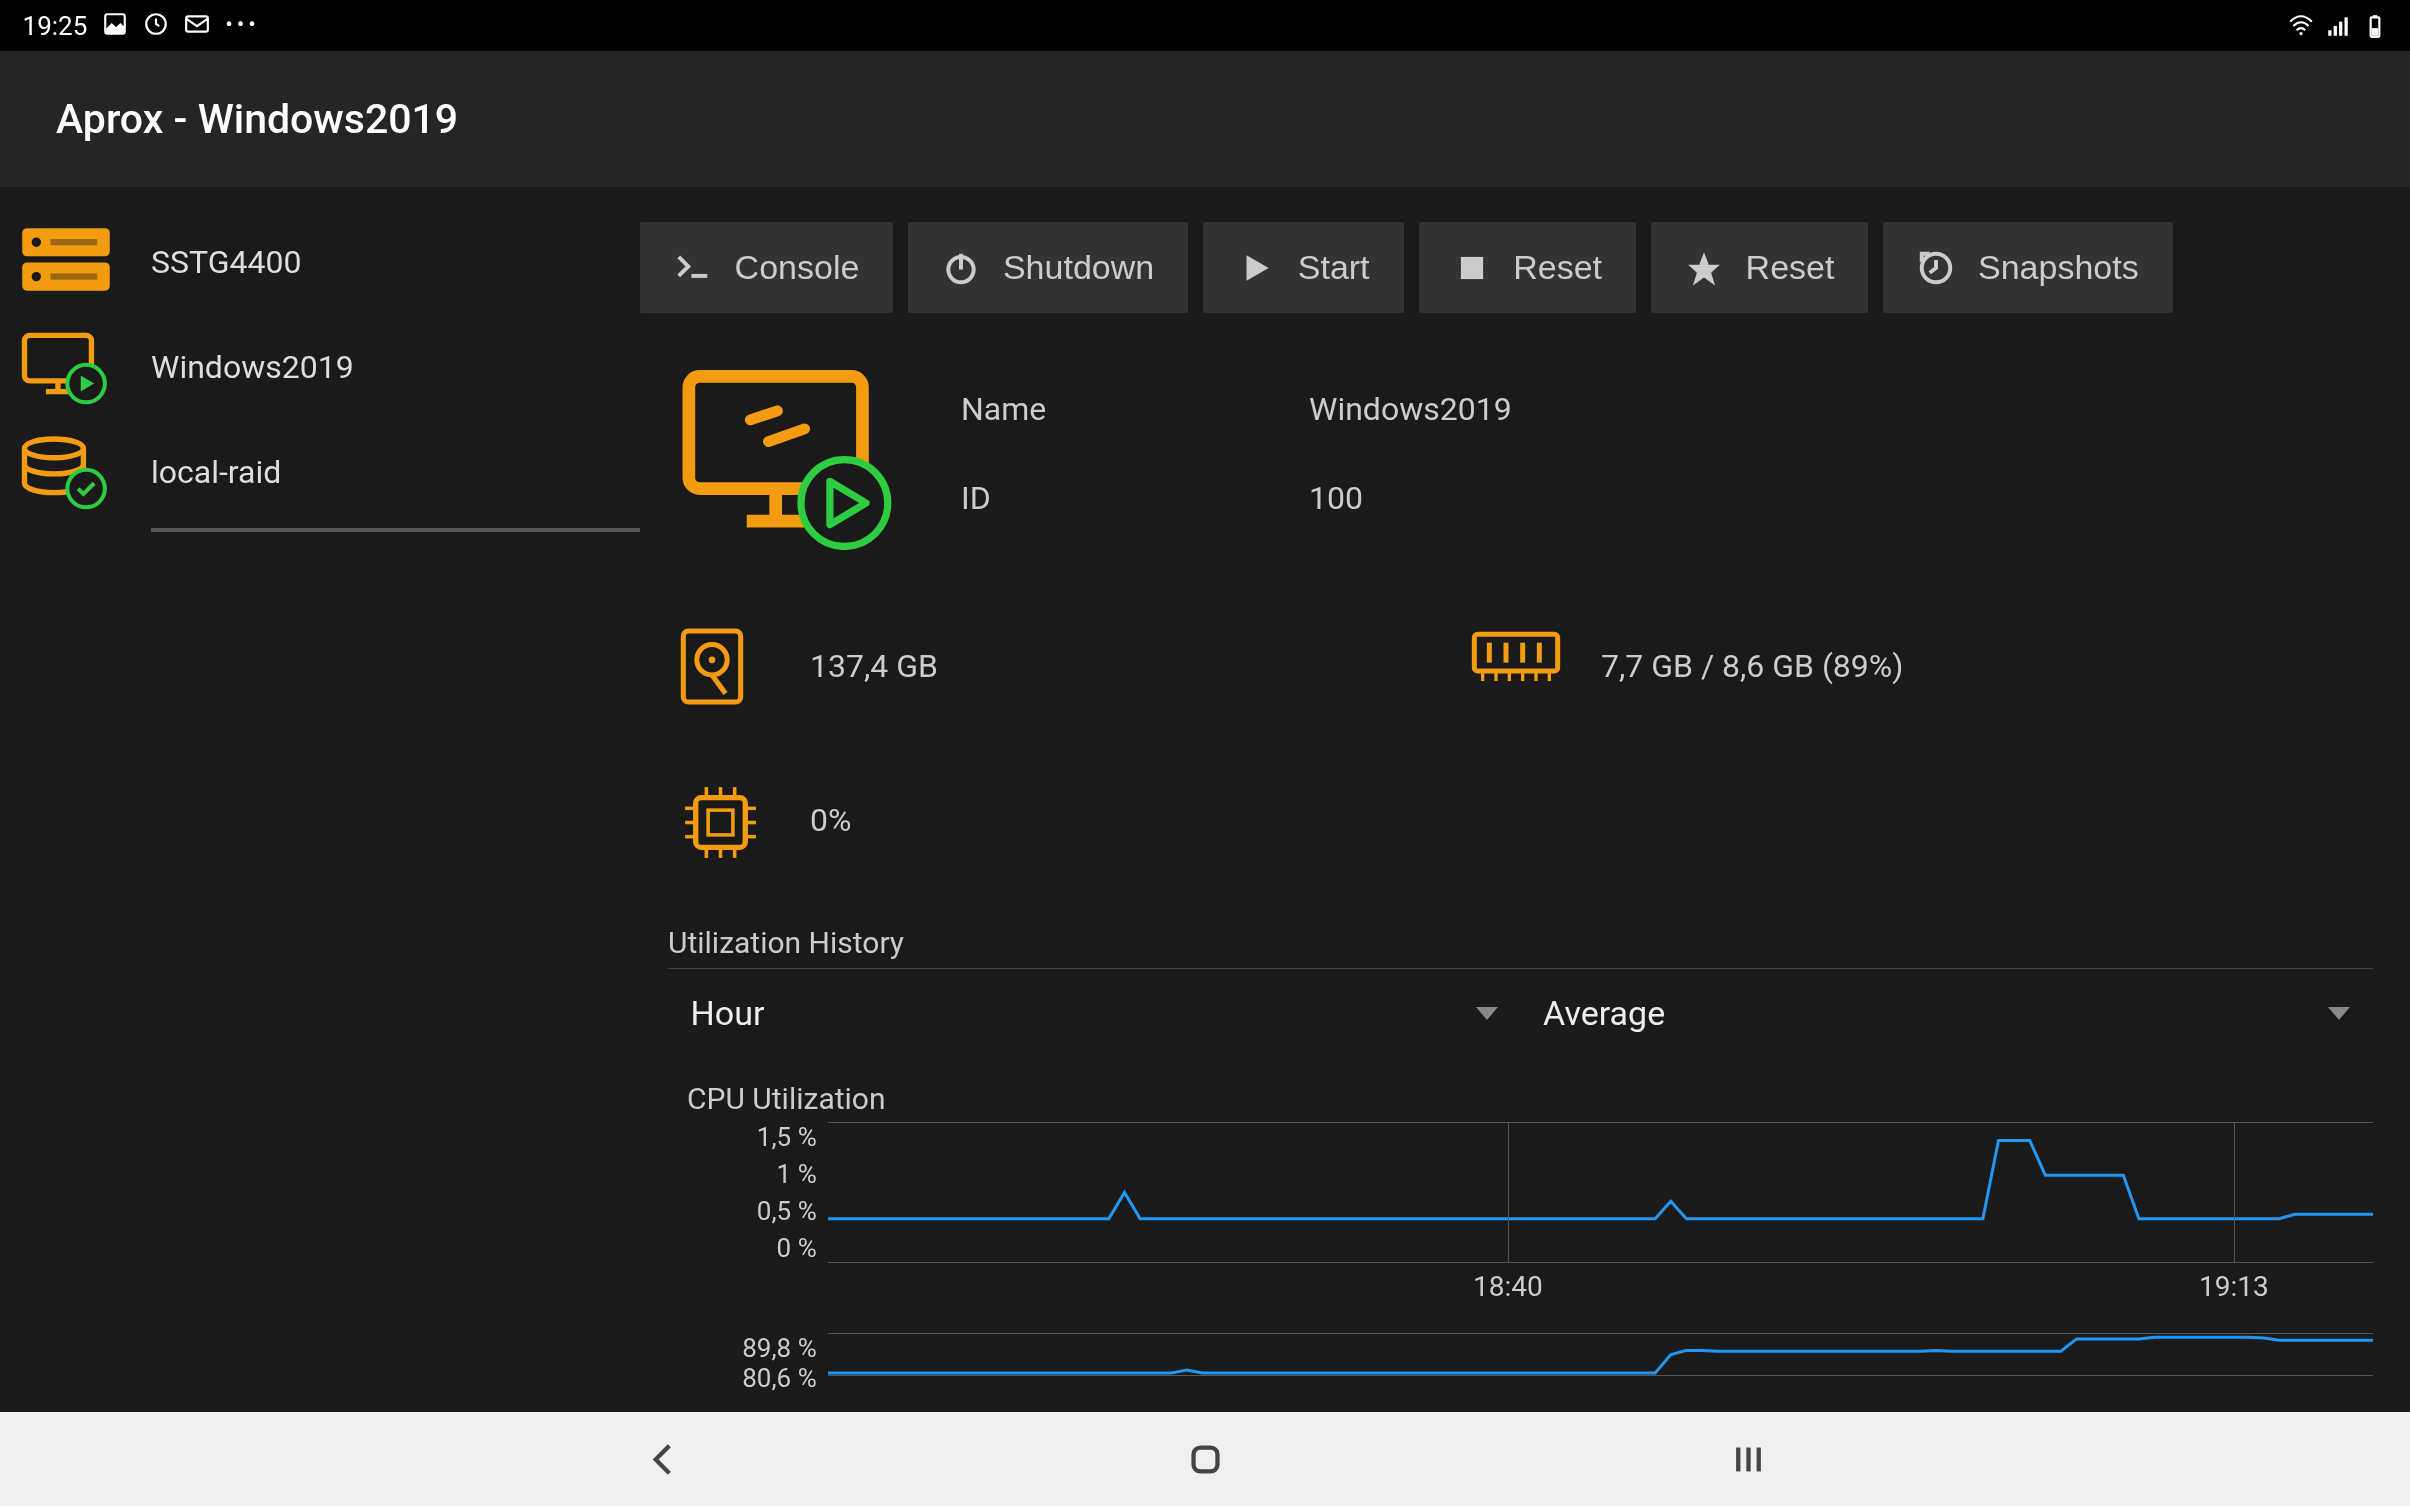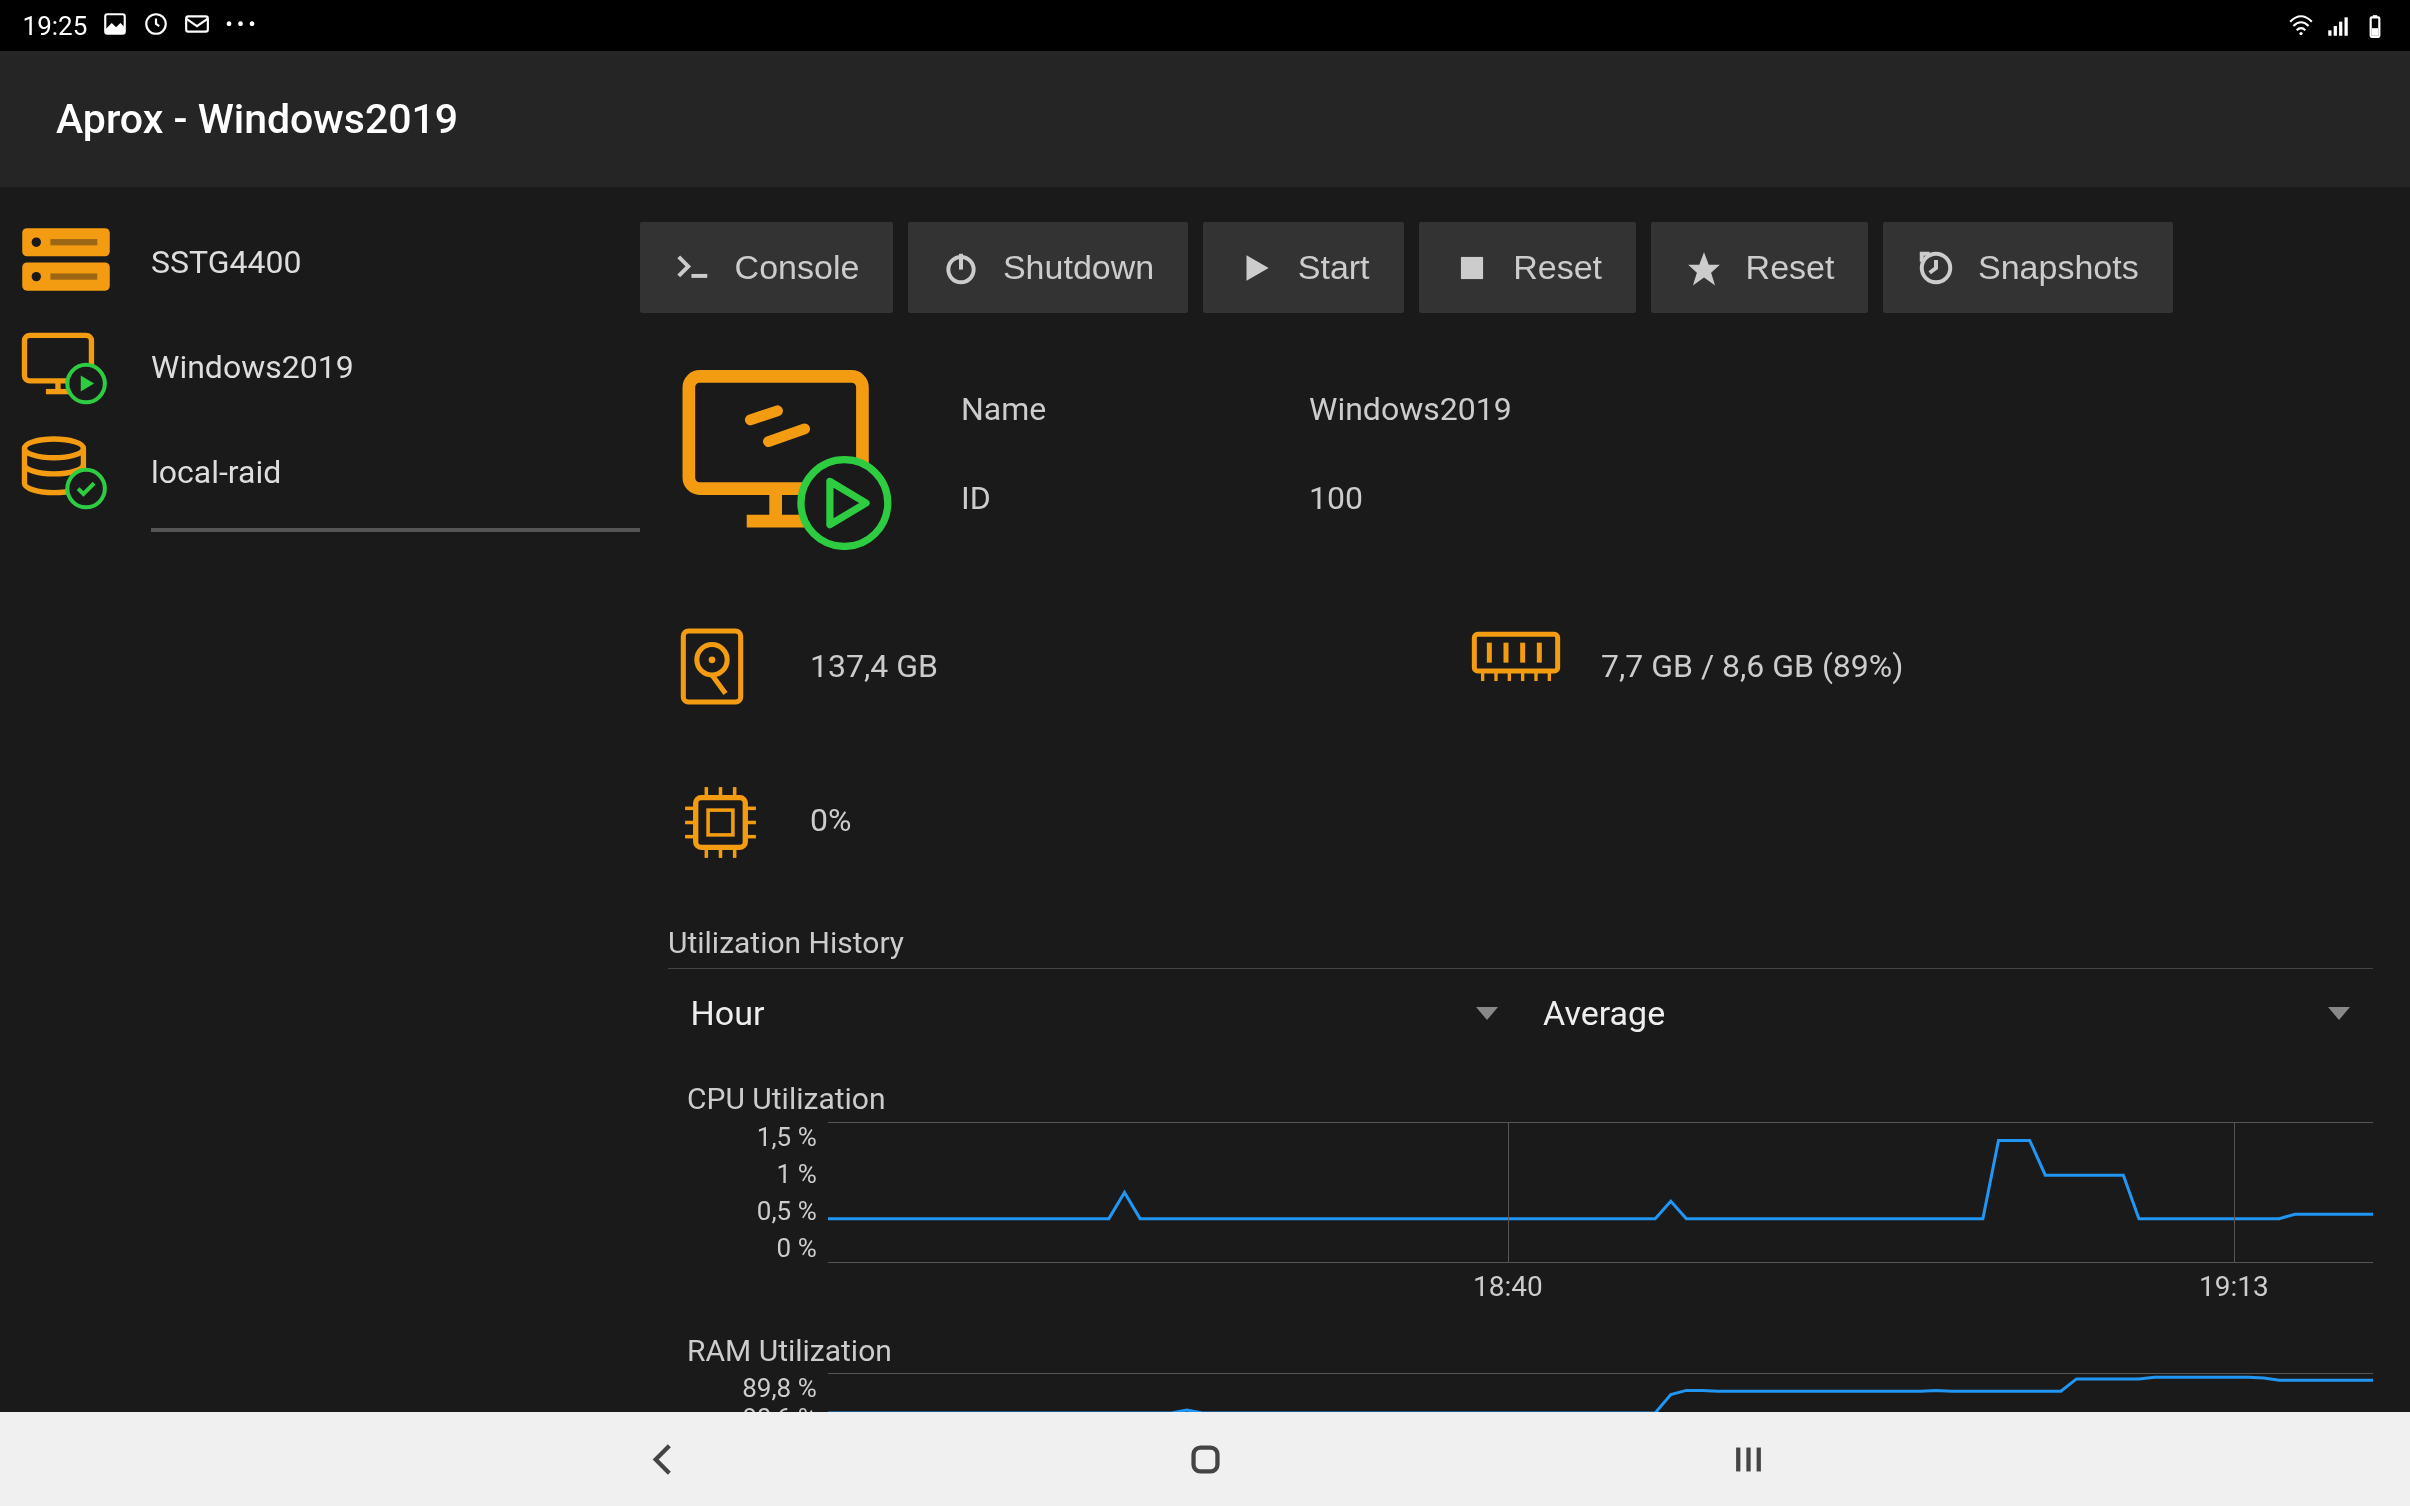--- a/index.html
+++ b/index.html
@@ -322,21 +322,20 @@
               <div class="vgrid" style="left: 91%;"></div>
             </div>
         </div>
         <div class="x-axis" id="cpu-x">
             <div class="x-tick" style="left: 44%;">18:40</div>
             <div class="x-tick" style="left: 91%;">19:13</div>
           </div>
       </div>
 
       <div class="chart-block">
-        <div class="chart-title">RAM Utilization</div>
         <div class="chart-wrap">
           <div class="y-axis" id="ram-y" style="height:43px;">
               <div>89,8 %</div>
               <div>80,6 %</div>
             </div>
           <div class="plot" id="ram-plot" style="height:43px;">
             <svg id="ram-svg" width="100%" height="100%" preserveAspectRatio="none" viewBox="0 0 1000 100">
                 <path d="M0.0 95.0 L10.1 95.0 L20.2 95.0 L30.3 95.0 L40.4 95.0 L50.5 95.0 L60.6 95.0 L70.7 95.0 L80.8 95.0 L90.9 95.0 L101.0 95.0 L111.1 95.0 L121.2 95.0 L131.3 95.0 L141.4 95.0 L151.5 95.0 L161.6 95.0 L171.7 95.0 L181.8 95.0 L191.9 95.0 L202.0 95.0 L212.1 95.0 L222.2 95.0 L232.3 88.0 L242.4 95.0 L252.5 95.0 L262.6 95.0 L272.7 95.0 L282.8 95.0 L292.9 95.0 L303.0 95.0 L313.1 95.0 L323.2 95.0 L333.3 95.0 L343.4 95.0 L353.5 95.0 L363.6 95.0 L373.7 95.0 L383.8 95.0 L393.9 95.0 L404.0 95.0 L414.1 95.0 L424.2 95.0 L434.3 95.0 L444.4 95.0 L454.5 95.0 L464.6 95.0 L474.7 95.0 L484.8 95.0 L494.9 95.0 L505.1 95.0 L515.2 95.0 L525.3 95.0 L535.4 95.0 L545.5 50.0 L555.6 40.0 L565.7 40.0 L575.8 42.0 L585.9 42.0 L596.0 42.0 L606.1 42.0 L616.2 42.0 L626.3 42.0 L636.4 42.0 L646.5 42.0 L656.6 42.0 L666.7 42.0 L676.8 42.0 L686.9 42.0 L697.0 42.0 L707.1 42.0 L717.2 40.0 L727.3 42.0 L737.4 42.0 L747.5 42.0 L757.6 42.0 L767.7 42.0 L777.8 42.0 L787.9 42.0 L798.0 42.0 L808.1 12.0 L818.2 12.0 L828.3 12.0 L838.4 12.0 L848.5 12.0 L858.6 8.0 L868.7 8.0 L878.8 8.0 L888.9 8.0 L899.0 8.0 L909.1 8.0 L919.2 8.0 L929.3 10.0 L939.4 15.0 L949.5 15.0 L959.6 15.0 L969.7 15.0 L979.8 15.0 L989.9 15.0 L1000.0 15.0 " fill="none" stroke="#2196f3" stroke-width="3" vector-effect="non-scaling-stroke"></path>
               </svg>
           </div>

